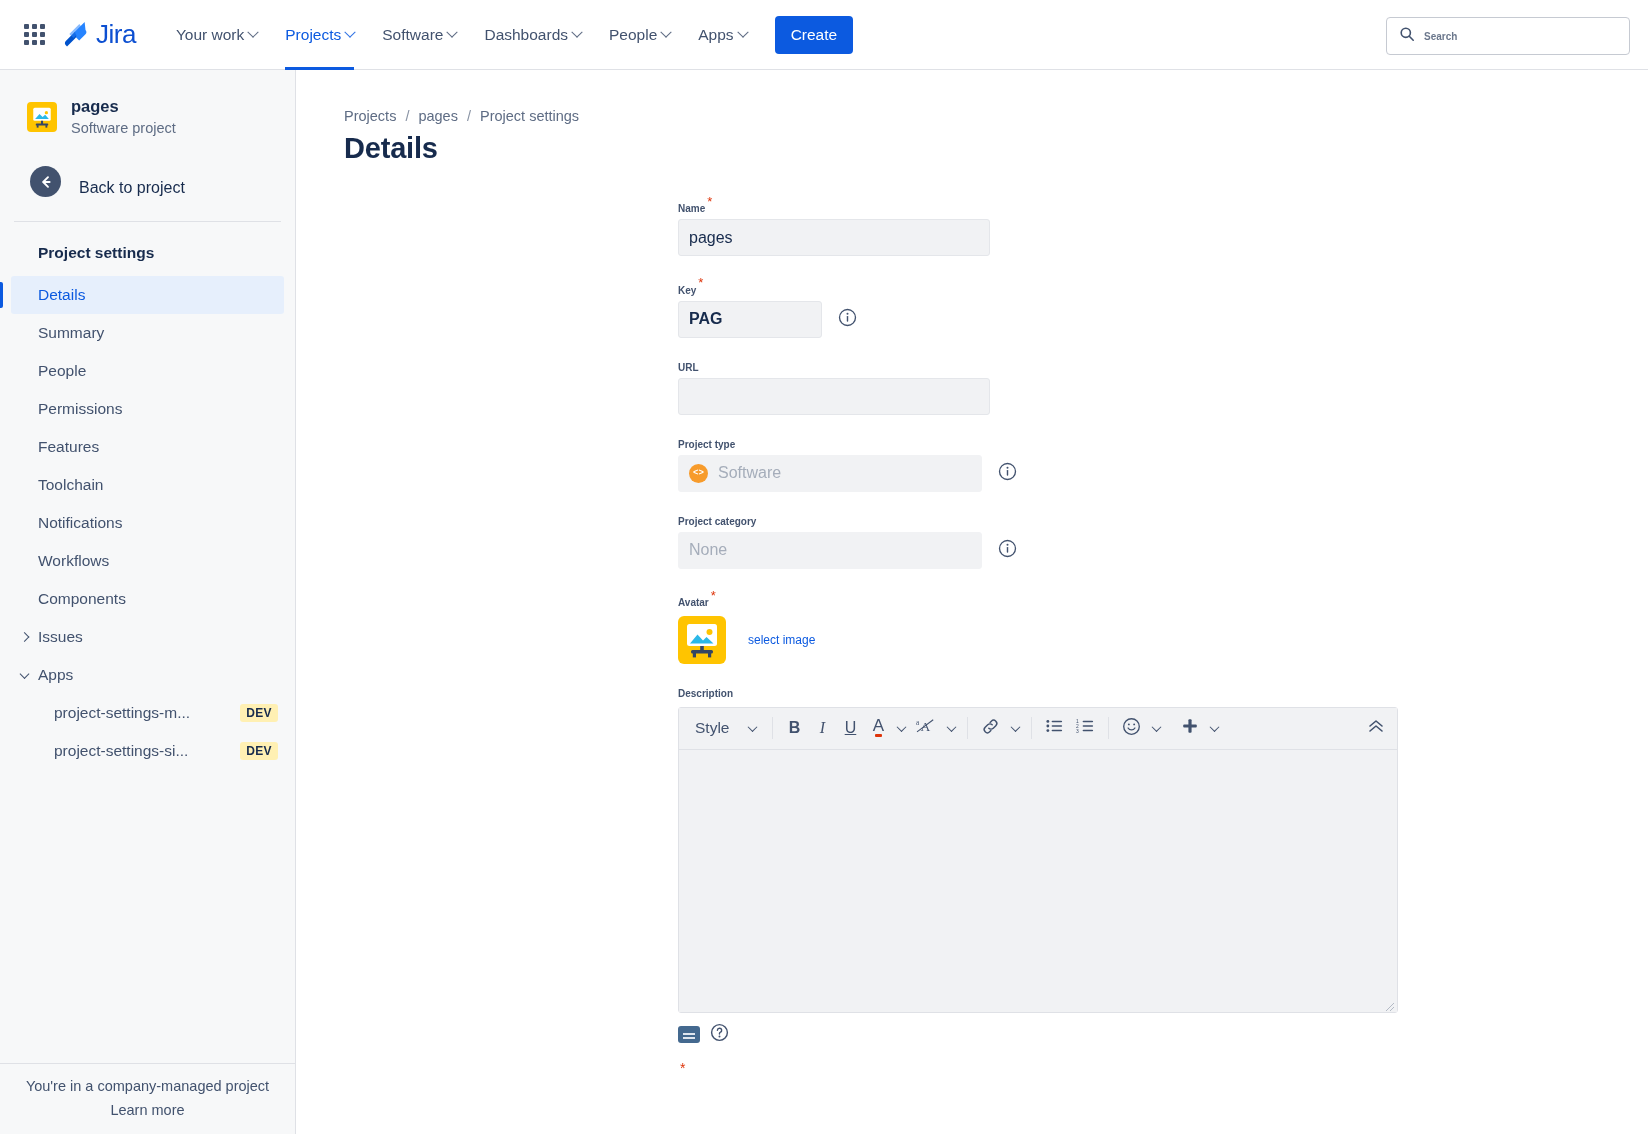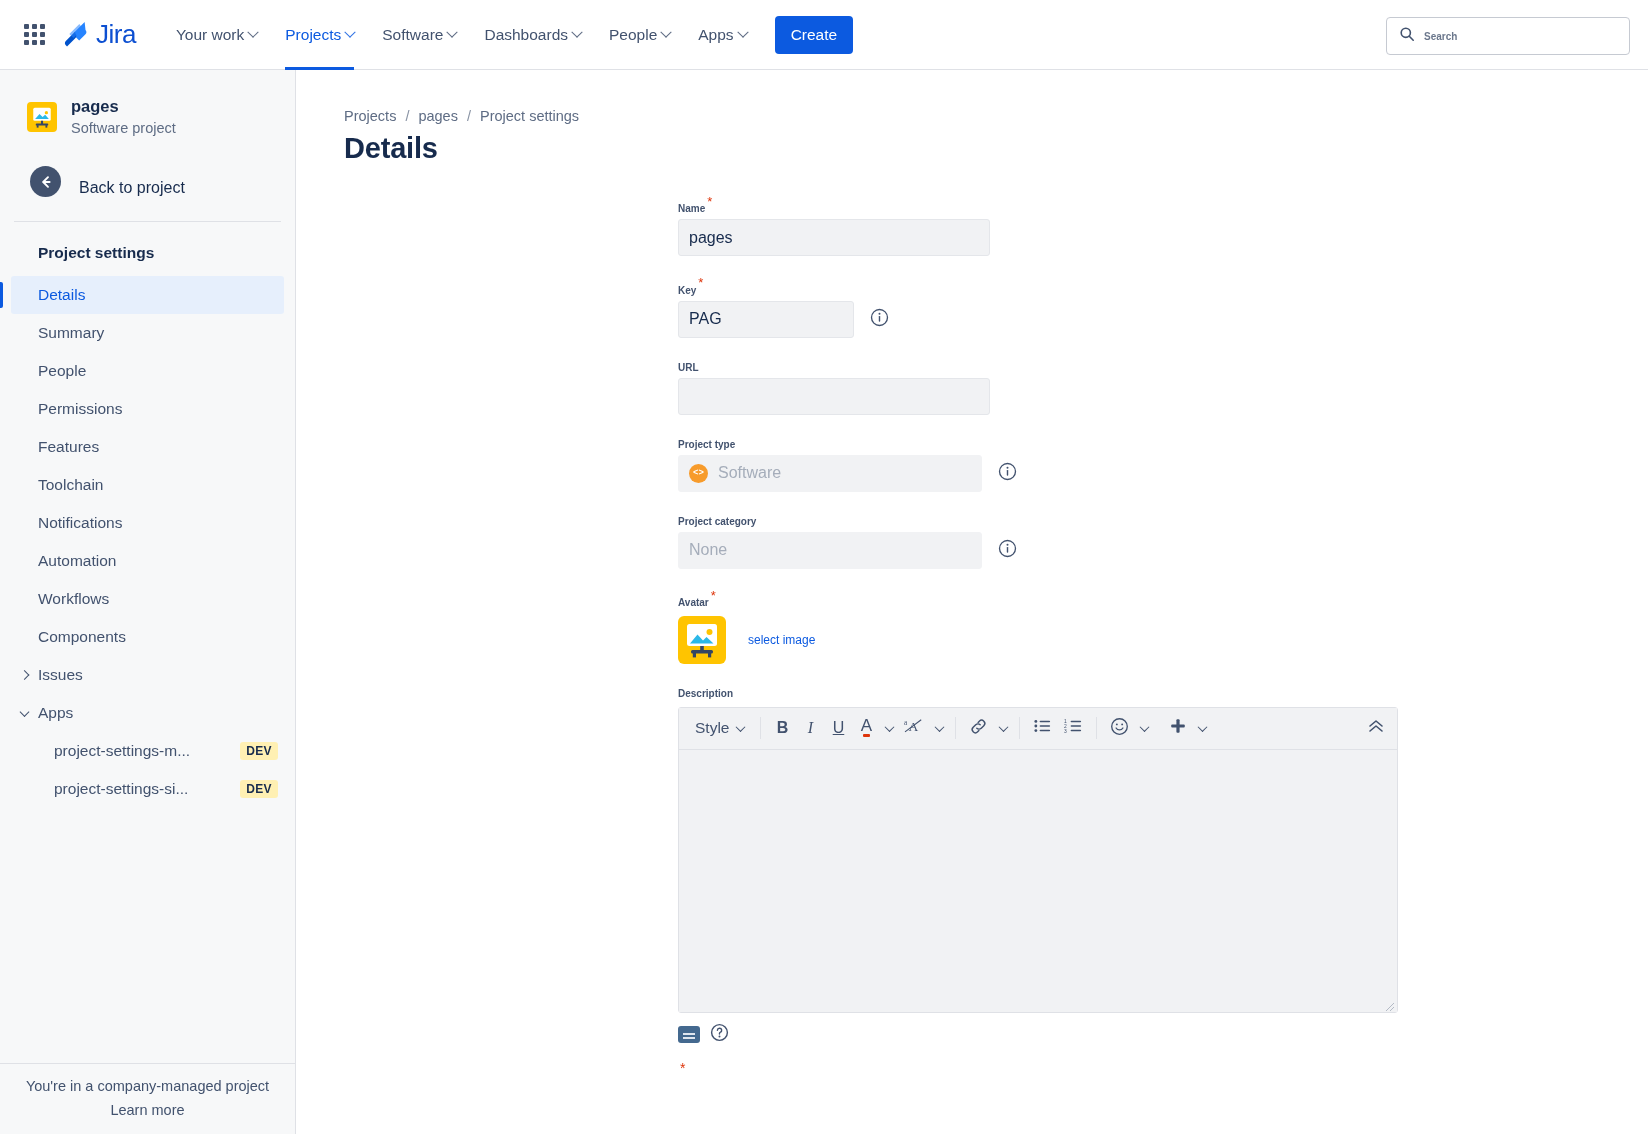--- a/index.html
+++ b/index.html
@@ -147,21 +147,21 @@
   .flabel { font-size:10px; font-weight:700; color:#42526e; margin-bottom:5px; display:inline-block; }
   .req { color:#de350b; font-size:13px; vertical-align: super; margin-left:2px; }
 
   .inp {
     height:37px; background:#f1f2f4;
     border:1px solid #e4e6ea; border-radius:3px;
     display:flex; align-items:center; padding: 0 10px;
     font-size:16px; color:#172b4d;
   }
   .inp.w-name { width: 312px; }
-  .inp.w-key  { width: 176px; }
+  .inp.w-key  { width: 144px; font-weight: bold; }
   .inp.w-url  { width: 312px; }
   .inp.w-dis  { width: 304px; color:#a5adba; border-color:#f1f2f4; }
   .row { display:flex; align-items:center; gap:16px; }
   .info-ic { flex: 0 0 auto; cursor:pointer; }
 
   .type-dot {
     width:19px; height:19px; border-radius:50%;
     background:#f79b2b; margin-right:10px;
     display:flex; align-items:center; justify-content:center;
     font-size:9px; color:#fff; font-weight:700; font-family:"Liberation Mono", monospace;
@@ -180,21 +180,21 @@
   
   .editor { margin-top: 3px; width: 720px; border:1px solid #dfe1e6; border-radius:3px; background:#fff; }
   .etoolbar {
     height:42px; background:#f1f2f4;
     border-bottom:1px solid #dfe1e6;
     display:flex; align-items:center; gap:0; padding: 0 7px;
     position:relative;
   }
   .tbtn {
     height:30px; min-width:28px; padding: 0 6px;
-    display:flex; align-items:center; justify-content:center; gap:8px;
+    display:flex; align-items:center; justify-content:center; gap:20px;
     color:#42526e; font-size:16px; border-radius:3px; cursor:pointer;
   }
   .tbtn.style-btn { font-size:15.5px; padding: 0 9px; }
   .tsep { width:1px; height:22px; background:#dfe1e6; margin: 0 7px; }
   .mini-chev {
     display:inline-block; width:7px; height:7px;
     border-right:1.7px solid #42526e; border-bottom:1.7px solid #42526e;
     transform: rotate(45deg) translate(-1px,-1px);
   }
   .color-a { position:relative; font-size:17px; line-height:1; padding-bottom:5px; }
@@ -333,23 +333,20 @@
       <span>Permissions</span>
     </div>
     <div class="snav">
       <span>Features</span>
     </div>
     <div class="snav">
       <span>Toolchain</span>
     </div>
     <div class="snav">
       <span>Notifications</span>
-    </div>
-    <div class="snav">
-      <span>Automation</span>
     </div>
     <div class="snav">
       <span>Workflows</span>
     </div>
     <div class="snav">
       <span>Components</span>
     </div>
 
     <div class="snav">
       <span class="twisty right"></span>

